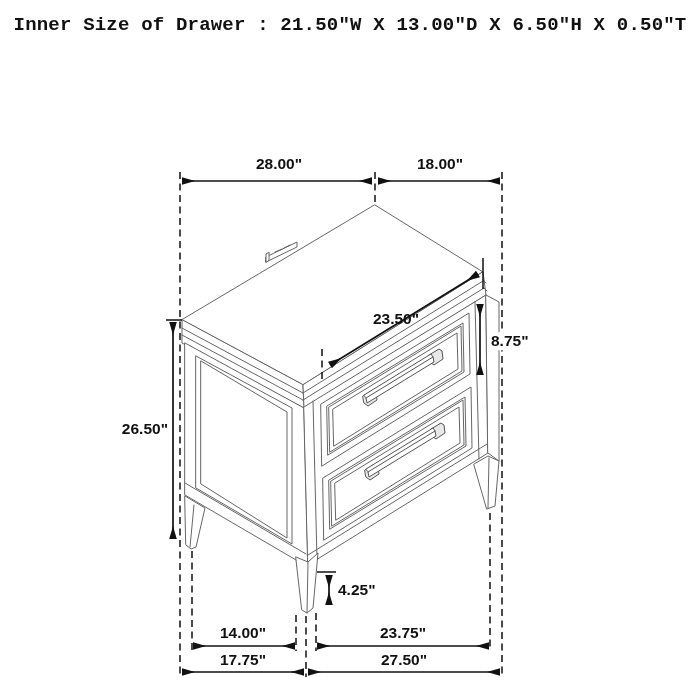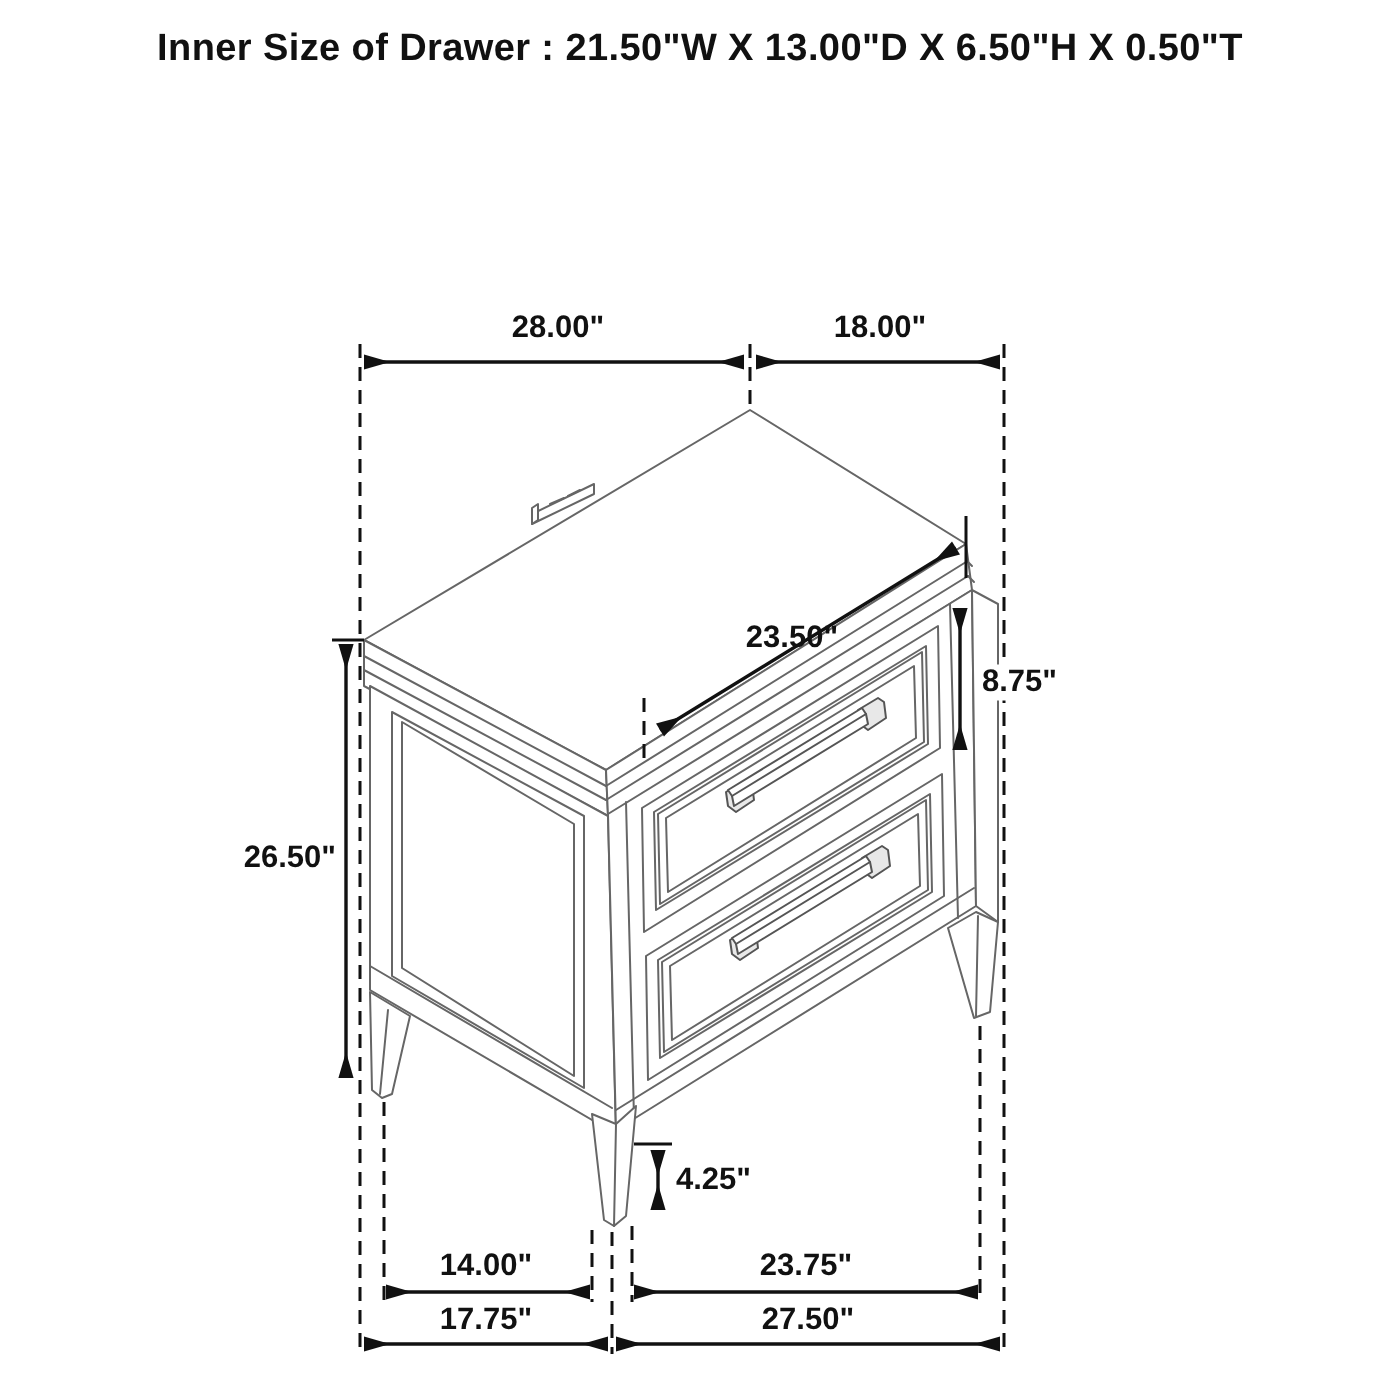--- a/index.html
+++ b/index.html
@@ -2,21 +2,21 @@
 <html><head>
 <meta charset="utf-8">
 <style>
   html,body{margin:0;padding:0;}
   body{
     width:700px;height:700px;position:relative;background:#ffffff;
     font-family:"Liberation Sans","DejaVu Sans",sans-serif;overflow:hidden;
   }
   .title{
     position:absolute;left:0;top:14px;width:700px;text-align:center;
-    font-size:19px;font-weight:bold;color:#111;letter-spacing:0.2px;
+    font-size:19px;font-weight:bold;color:#111;letter-spacing:0.2px;font-family:Liberation Mono, monospace;
   }
   .stage{position:absolute;left:0;top:0;width:700px;height:700px;}
   .dim{
     position:absolute;font-size:15.5px;font-weight:bold;color:#111;
     transform:translate(-50%,-50%);white-space:nowrap;line-height:1;
   }
   .dim.anchor-left{transform:translate(0,-50%);}
   .dim.anchor-right{transform:translate(-100%,-50%);}
   .dim.bg{background:#fff;padding:1px 2px;}
 </style>

